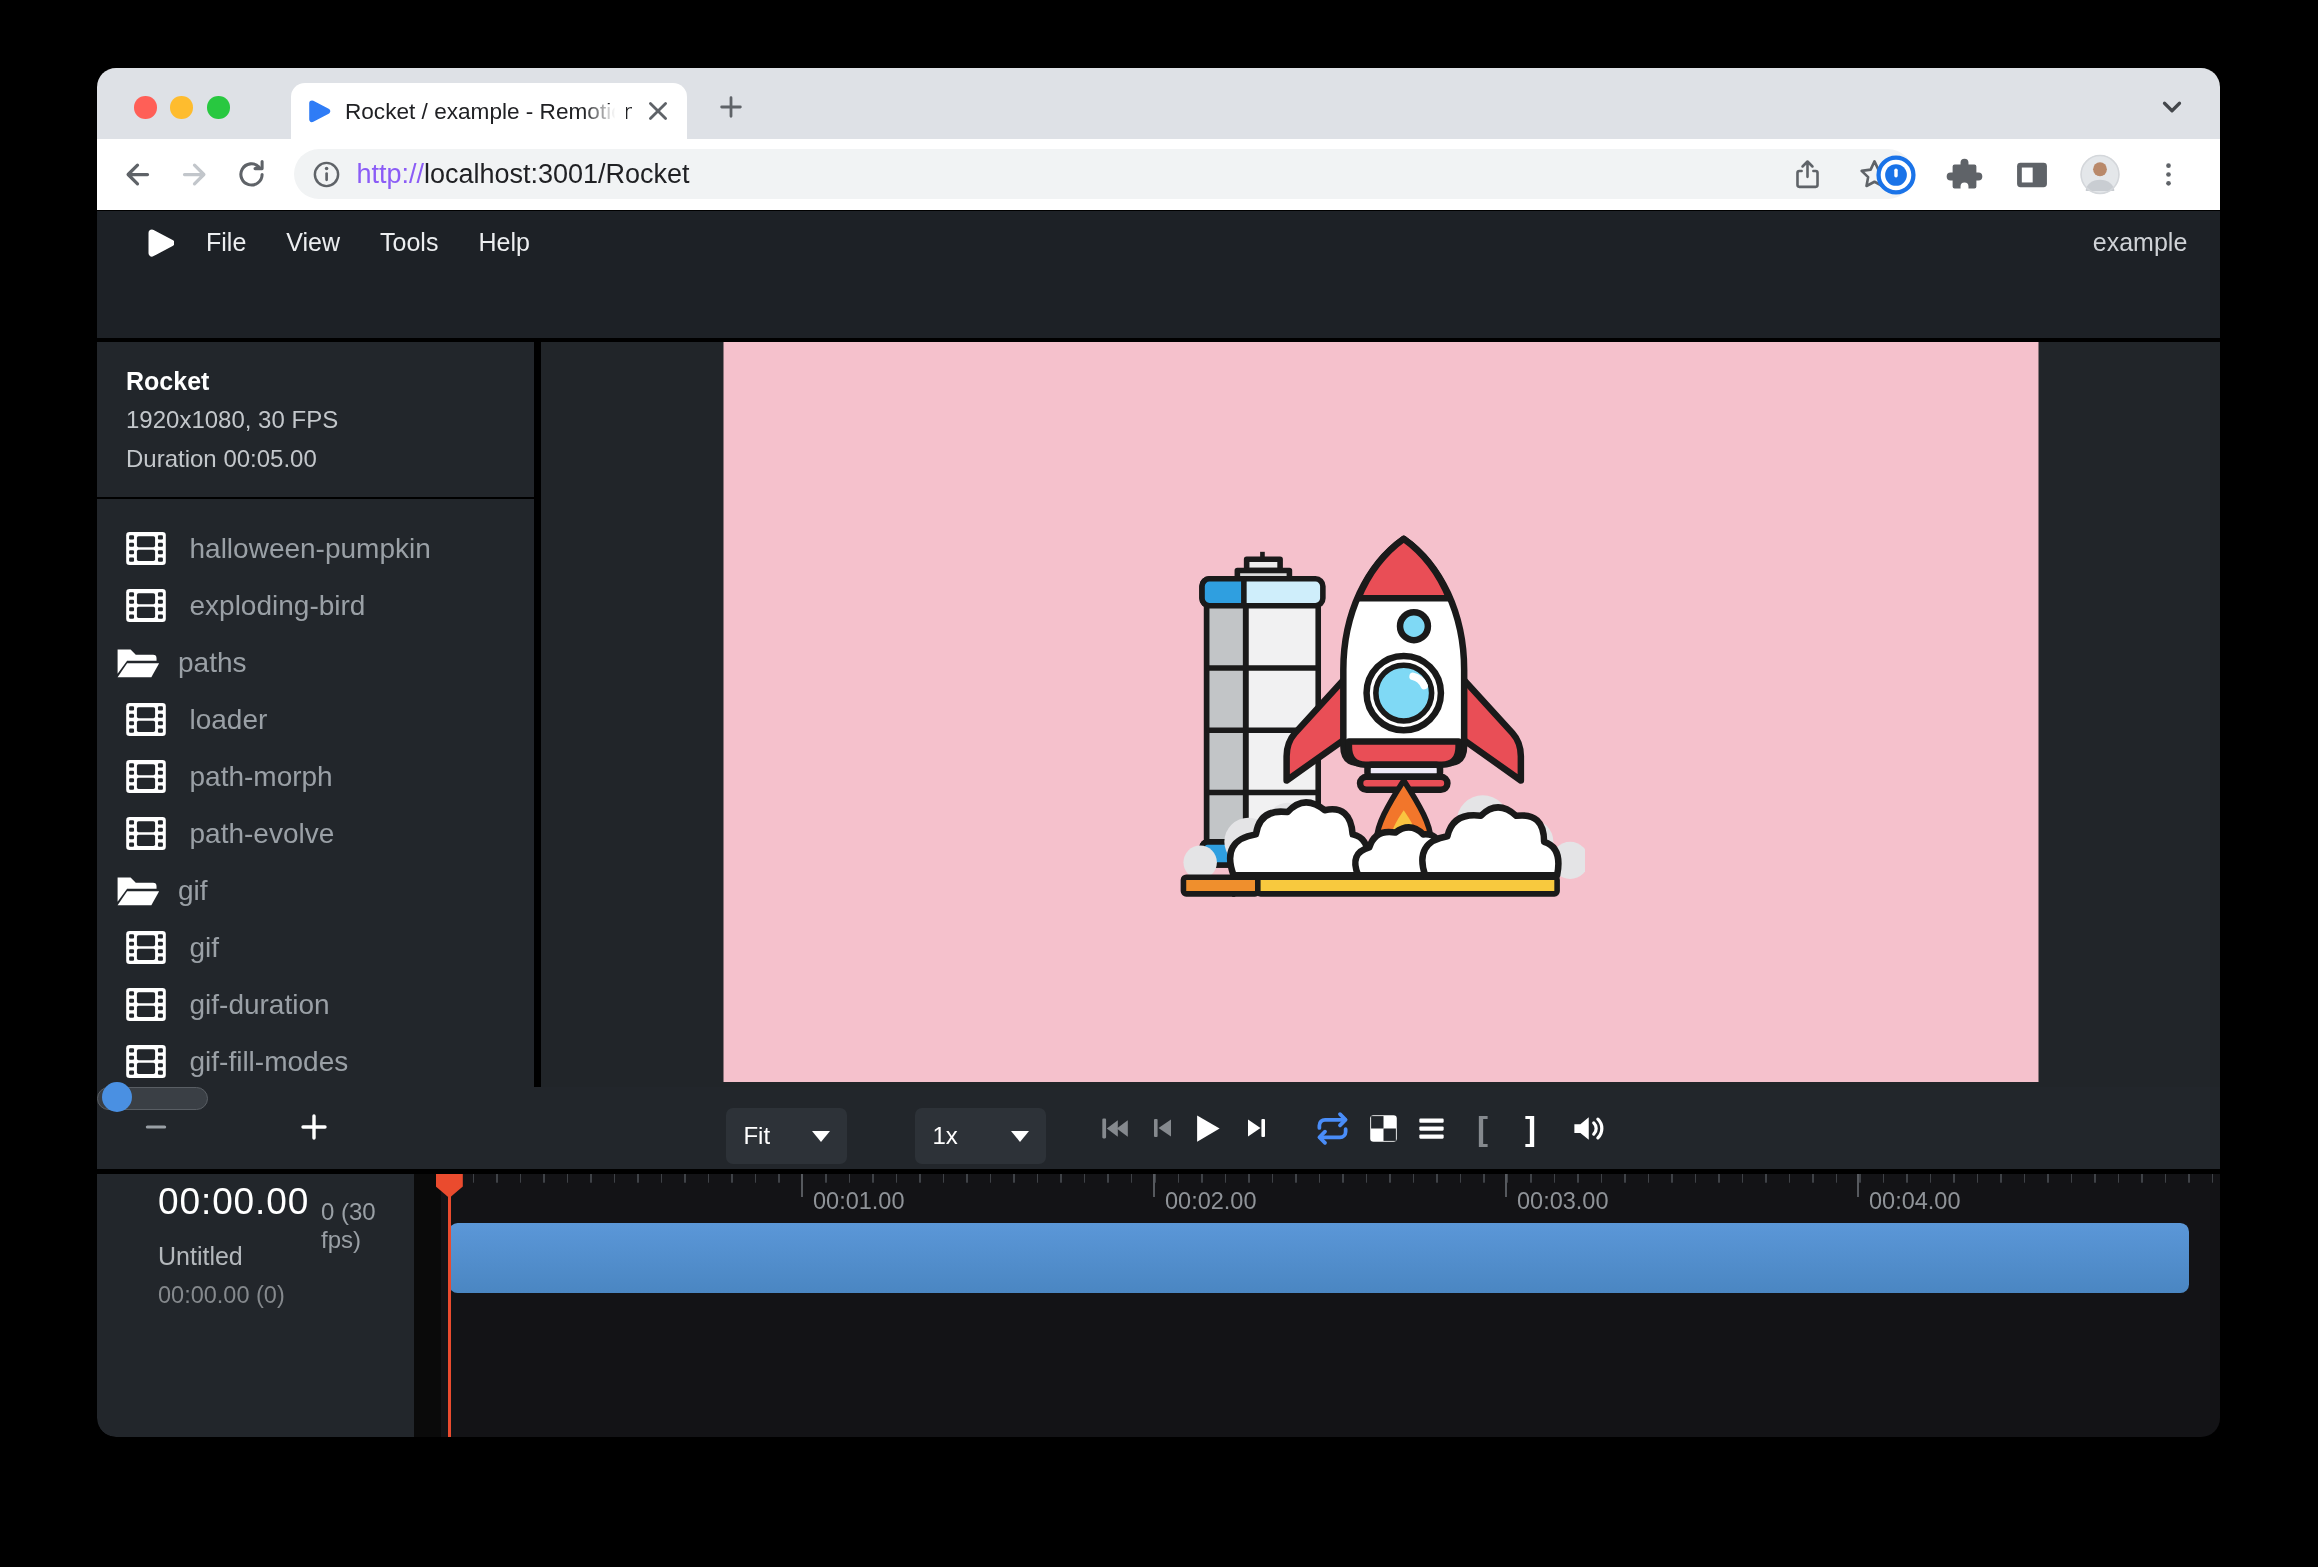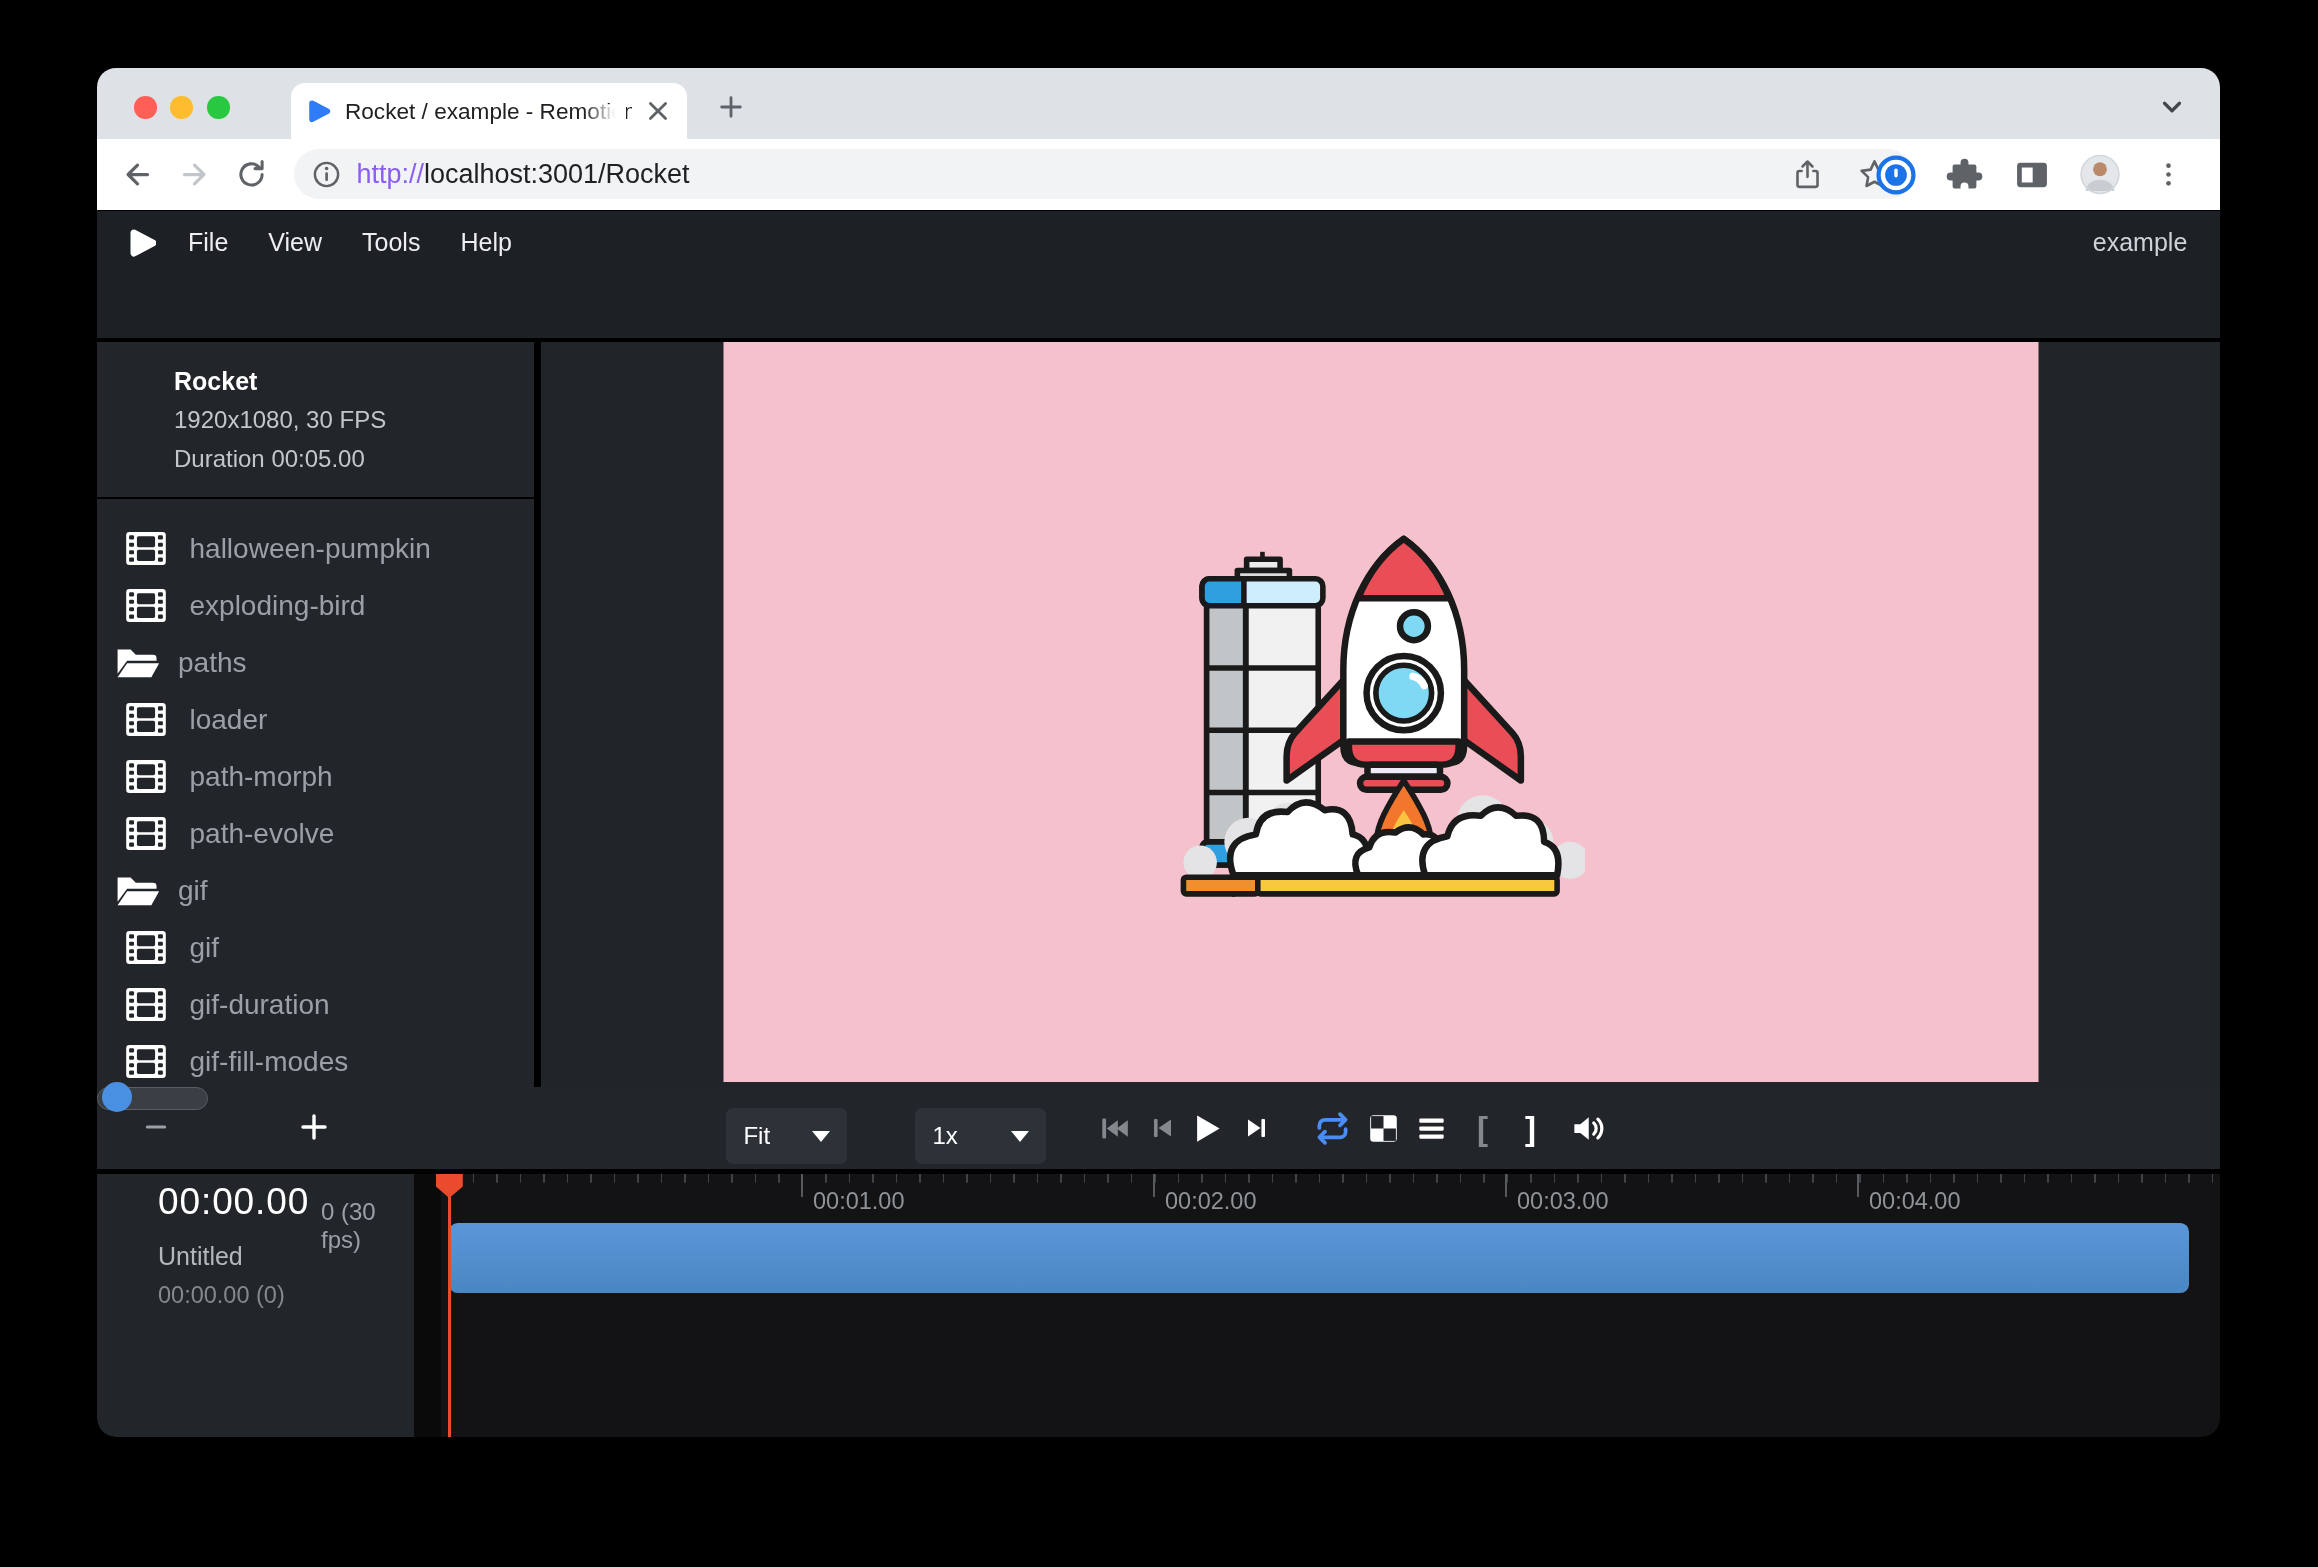--- a/index.html
+++ b/index.html
@@ -34,32 +34,32 @@
   .omnibox{ position:absolute; left:197px; top:10.4px; width:1619px; height:50px; background:#f1f3f4; border-radius:25px;
     display:flex; align-items:center; padding:0 17.4px; }
   .url-text{ font-size:27px; margin-left:14px; white-space:nowrap; }
   .url-scheme{ color:#8b5cf6; } .url-rest{ color:#202124; }
   .omni-right{ position:absolute; right:21px; top:0; height:50px; display:flex; align-items:center; gap:33px; }
   .bar-right{ position:absolute; right:31px; top:0; height:71px; display:flex; align-items:center; gap:26px; }
   .ext-ic{ width:42px; height:42px; display:flex; align-items:center; justify-content:center; }
 
   
   .menubar{ position:absolute; left:0; top:143px; width:100%; height:131px; background:var(--menubar);
-    border-bottom:4.3px solid #000; display:flex; align-items:flex-start; }
+    border-bottom:4.3px solid #000; display:flex; align-items:flex-start;padding-left:18px; }
   .menubar-inner{ height:63px; width:100%; display:flex; align-items:center; padding:0 31px; }
   .remotion-logo{ width:28px; height:30px; margin-right:12px; }
   .menu-item{ color:#eceef0; font-size:25px; padding:0 20px; height:63px; display:flex; align-items:center; }
   .menu-right{ margin-left:auto; color:#cfd2d6; font-size:25px; padding-right:1.7px; }
 
   
   .content{ position:absolute; left:0; top:206px; width:100%; height:813px; }
   
   .content{ top:274px; height:745px; }
   .sidebar{ position:absolute; left:0; top:0; width:437px; height:100%; background:var(--panel); overflow:hidden; }
-  .sb-info{ padding:21px 0 0 29px;margin-left:48px; }
+  .sb-info{ padding:21px 0 0 29px; }
   .sb-title{ color:#fff; font-size:25px; font-weight:bold; line-height:37px; }
   .sb-meta{ color:#c3c7cb; font-size:24px; line-height:39px; }
   .sb-sep{ margin-top:19px; border-top:2.6px solid #000; width:100%; }
   .comp-list{ padding-top:21px; }
   .comp-row{ height:57px; display:flex; align-items:center; padding-left:29px; }
   .comp-row .film-ic{ width:40px; height:33px; flex:0 0 auto; }
   .comp-row.folder{ padding-left:18px; }
   .comp-row.folder .folder-ic{ width:45px; height:35px; flex:0 0 auto; }
   .comp-label{ color:#9aa0a6; font-size:28px; margin-left:23.5px; white-space:nowrap; }
   .comp-row.folder .comp-label{ margin-left:18px; }

